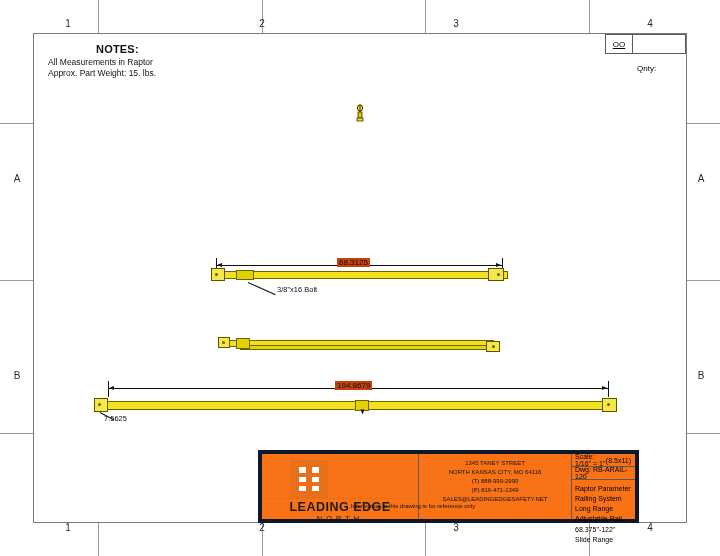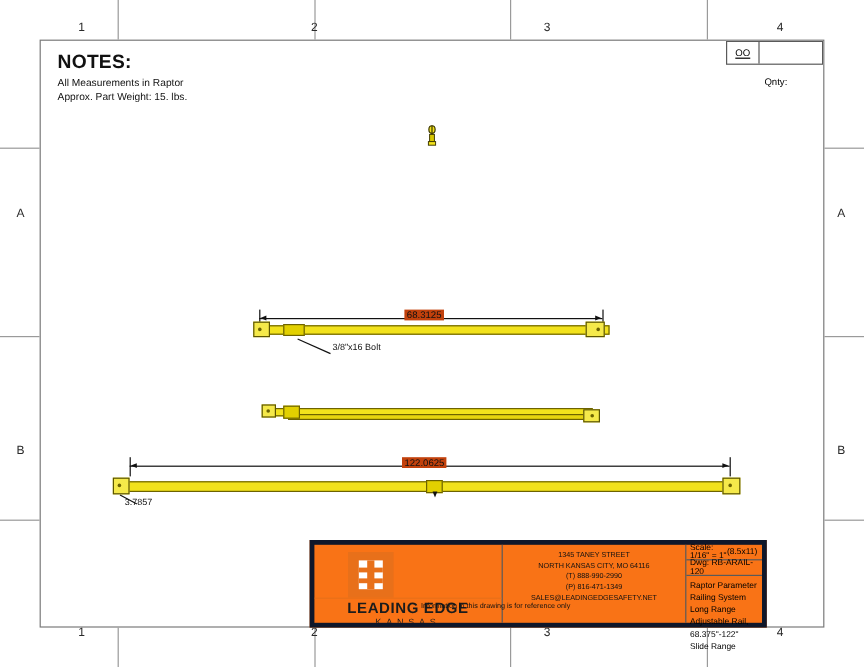--- a/index.html
+++ b/index.html
@@ -41,23 +41,24 @@
   
   .notes {
     position: absolute;
     left: 48px;
     top: 42px;
     font-size: 8.5px;
     color: #111;
     line-height: 1.35;
   }
   .notes .title {
-    font-size: 16px;
+    font-size: 11px;
     font-weight: bold;
     letter-spacing: .2px;
+    margin-left: 48px;
   }
   
   .parts-table {
     position: absolute;
     right: 34px;
     top: 34px;
     height: 20px;
     display: flex;
     align-items: stretch;
     border: 1px solid #5a5a5a;
@@ -353,46 +354,46 @@
     <div class="endhole" style="left:492px; top:345px;"></div>
   </div>
 
   <div class="rail-group">
 
     <div class="vtick" style="left:108px; top:381px; height:16px;"></div>
     <div class="vtick" style="left:608px; top:381px; height:16px;"></div>
     <div class="dimline" style="left:108px; top:388px; width:500px;"></div>
     <div class="arrowL" style="left:109px; top:385.5px;"></div>
     <div class="arrowR" style="left:602px; top:385.5px;"></div>
-    <div class="dimtext" style="left:335px; top:381px;">122.0625</div>
+    <div class="dimtext" style="left:335px; top:381px;">194.8679</div>
 
     <div class="bar" style="left:104px; top:401px; width:505px; height:9px;"></div>
     <div class="bar-dark" style="left:355px; top:400px; width:14px; height:11px;"></div>
     <div class="endcap" style="left:94px; top:398px; width:14px; height:14px;"></div>
     <div class="endcap" style="left:602px; top:398px; width:15px; height:14px;"></div>
     <div class="endhole" style="left:98px; top:403px;"></div>
     <div class="endhole" style="left:607px; top:403px;"></div>
 
     <div class="leader" style="left:100px; top:412px; width:16px; transform: rotate(28deg);"></div>
-    <div class="calltext" style="left:104px; top:414px;">3.7857</div>
+    <div class="calltext" style="left:104px; top:414px;">7.5625</div>
 
     <div class="arrowR" style="left:360px; top:410px; border-left-color:#111; transform: rotate(90deg);"></div>
   </div>
 
   <div class="titleblock">
 
     <div class="tb-logo">
       <div class="logo-sq"></div>
       <div class="logo-inner"></div>
       <div class="logo-bar1"></div>
       <div class="logo-bar2"></div>
       <div class="logo-post"></div>
       <div class="logo-stripe"></div>
       <div class="logo-text">LEADING EDGE</div>
-      <div class="logo-sub">KANSAS</div>
+      <div class="logo-sub">NORTH</div>
     </div>
 
     <div class="tb-addr">
       <div>1345 TANEY STREET</div>
       <div>NORTH KANSAS CITY, MO 64116</div>
       <div>(T) 888-990-2990</div>
       <div>(P) 816-471-1349</div>
       <div>SALES@LEADINGEDGESAFETY.NET</div>
     </div>
 

